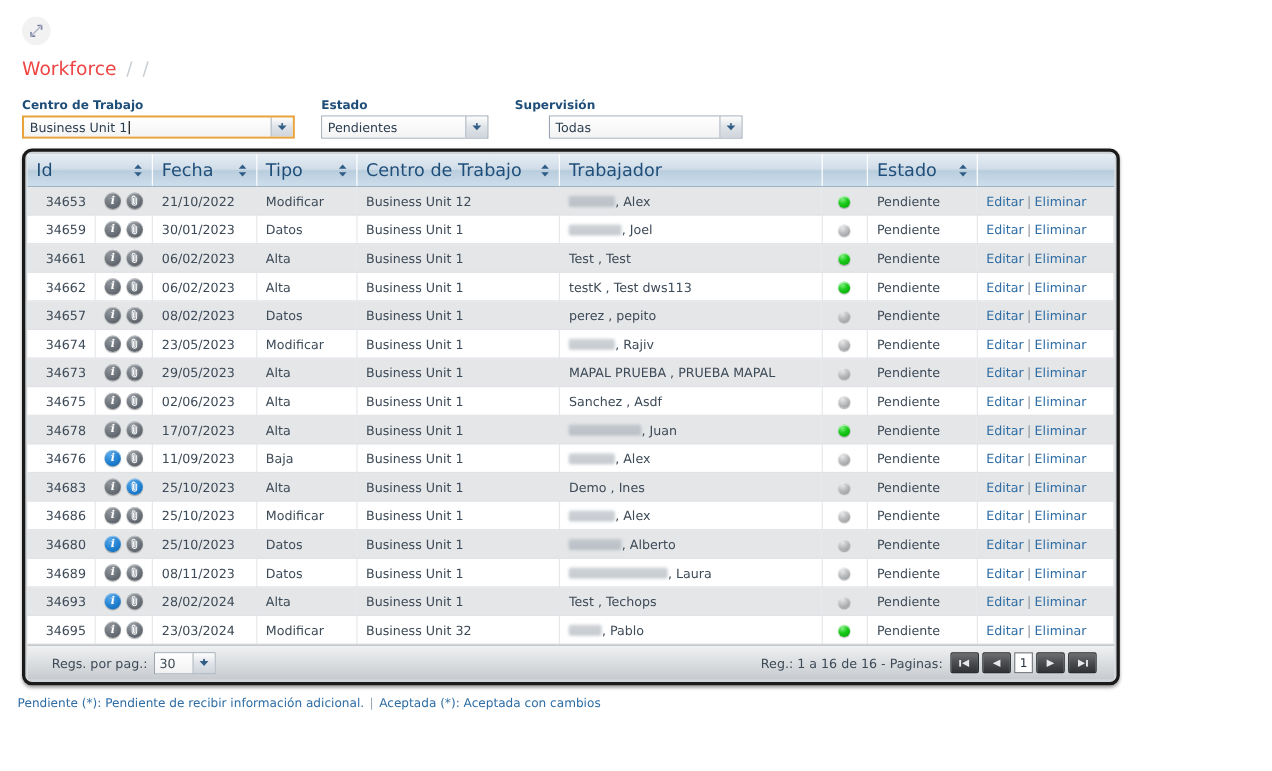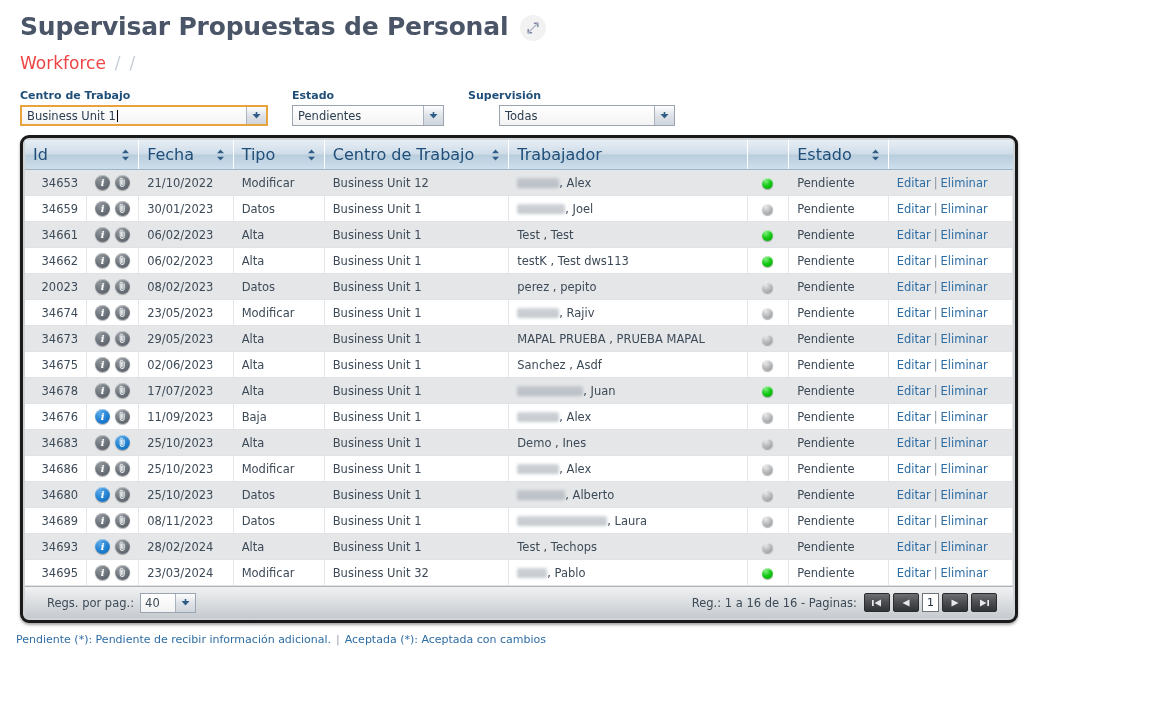--- a/index.html
+++ b/index.html
@@ -172,21 +172,20 @@
   .legend {
     margin: 10px 0 0 16px; font-size: 11px; color: #2e6da4;
   }
   .legend .lsep { color: #9aa5b1; margin: 0 5px; }
 </style>
 </head>
 <body>
 
 <div class="page-header">
   <div class="title-row">
-    <h1 class="page-title">Supervisar Propuestas de Personal</h1>
     <div class="expand-btn">
       <svg width="14" height="14" viewBox="0 0 14 14" aria-hidden="true">
         <path d="M8.5 2.2 L11.8 2.2 L11.8 5.5" fill="none" stroke="#7b85a3" stroke-width="1.5" stroke-linecap="round" stroke-linejoin="round"></path>
         <path d="M5.5 11.8 L2.2 11.8 L2.2 8.5" fill="none" stroke="#7b85a3" stroke-width="1.5" stroke-linecap="round" stroke-linejoin="round"></path>
         <path d="M11.5 2.5 L2.5 11.5" fill="none" stroke="#aeb5c8" stroke-width="1.3" stroke-linecap="round"></path>
       </svg>
     </div>
   </div>
 
   <div class="breadcrumb">
@@ -386,21 +385,21 @@
             </td>
             <td class="c-fecha">06/02/2023</td>
             <td class="c-tipo">Alta</td>
             <td class="c-centro">Business Unit 1</td>
             <td class="c-trab"><span>testK</span><span> , Test dws113</span></td>
             <td class="c-dot"><span class="dot dot-green"></span></td>
             <td class="c-estado">Pendiente</td>
             <td class="c-act"><a class="act-link">Editar</a><span class="act-sep">|</span><a class="act-link">Eliminar</a></td>
           </tr>
           <tr class="alt">
-            <td class="c-id">20023</td>
+            <td class="c-id">34657</td>
             <td class="c-ico">
               <span class="ico-pair">
                 <span class="ic ic-grey">i</span>
                 <span class="clip-wrap" style="background:radial-gradient(circle at 35% 28%, #9aa0a6 0%, #6b7178 55%, #4d5359 100%)">
                   <svg width="9" height="11" viewBox="0 0 9 11" aria-hidden="true">
                     <path d="M6.2 3 L6.2 7.6 a2 2 0 0 1 -4 0 L2.2 2.6 a1.3 1.3 0 0 1 2.6 0 L4.8 7.4 a0.7 0.7 0 0 1 -1.4 0 L3.4 3.2" fill="none" stroke="#f2f4f6" stroke-width="0.95" stroke-linecap="round"></path>
                   </svg>
                 </span>
               </span>
             </td>
@@ -632,21 +631,21 @@
             <td class="c-estado">Pendiente</td>
             <td class="c-act"><a class="act-link">Editar</a><span class="act-sep">|</span><a class="act-link">Eliminar</a></td>
           </tr>
         </tbody>
     </table>
 
     <div class="grid-footer">
       <div class="rpp">
         <span>Regs. por pag.:</span>
         <div class="rpp-select">
-          <div class="rpp-val">40</div>
+          <div class="rpp-val">30</div>
           <div class="select-arrow">
             <svg width="11" height="9" viewBox="0 0 11 9" aria-hidden="true">
               <path d="M1.5 3 L9.5 3 L5.5 7.5 Z" fill="#2f5d86"></path>
               <rect x="4.7" y="1" width="1.6" height="2.2" fill="#2f5d86"></rect>
             </svg>
           </div>
         </div>
       </div>
 
       <div class="pager">

